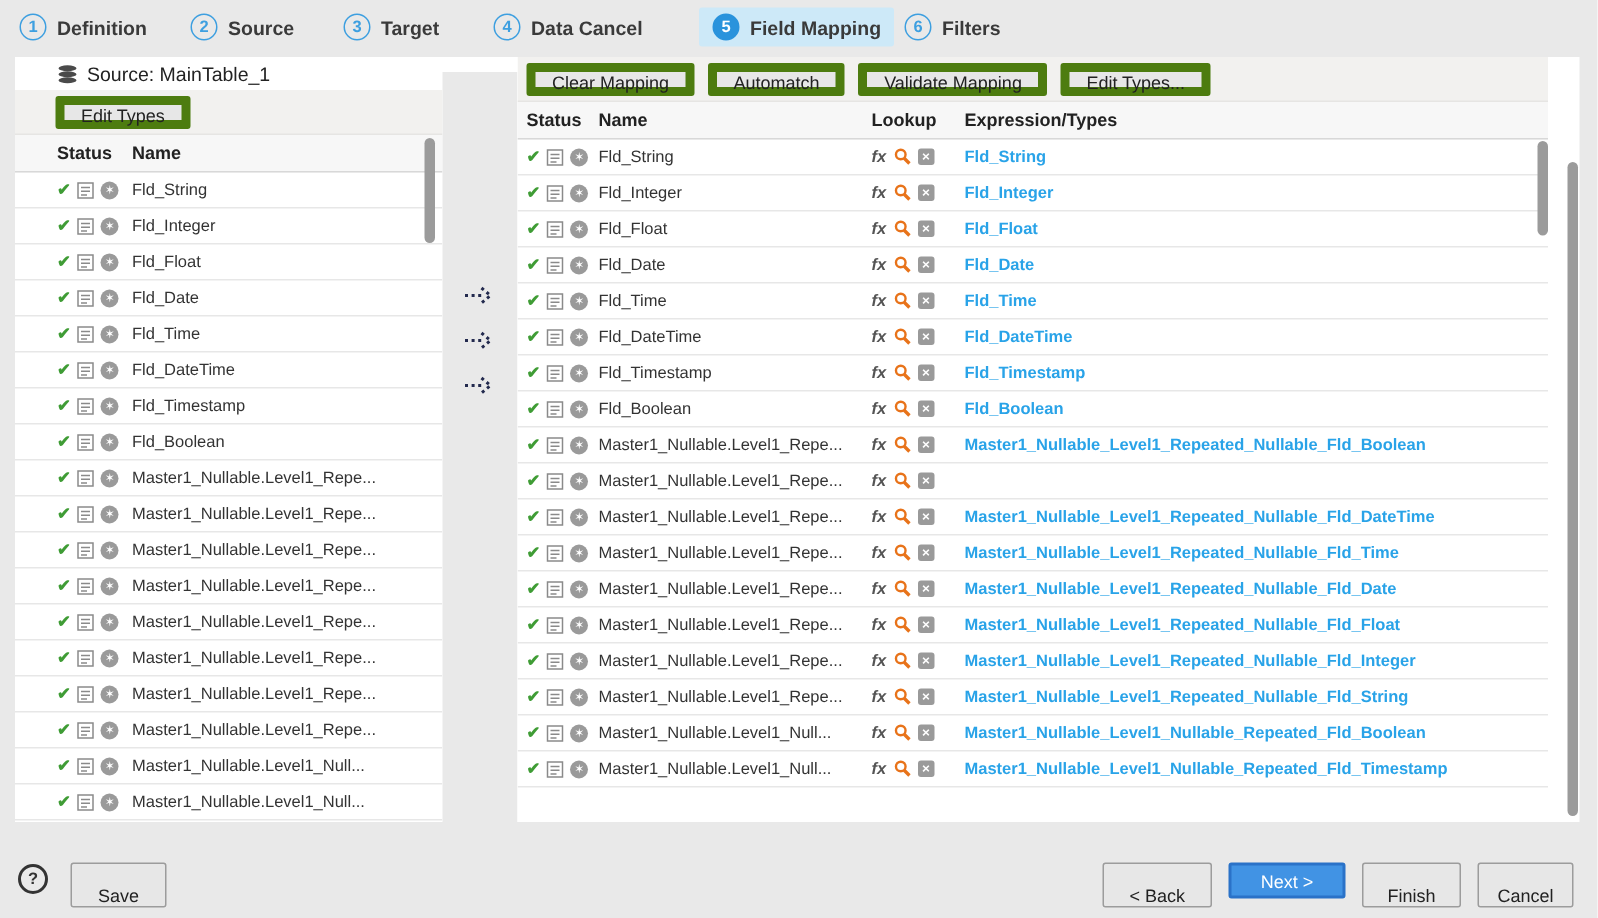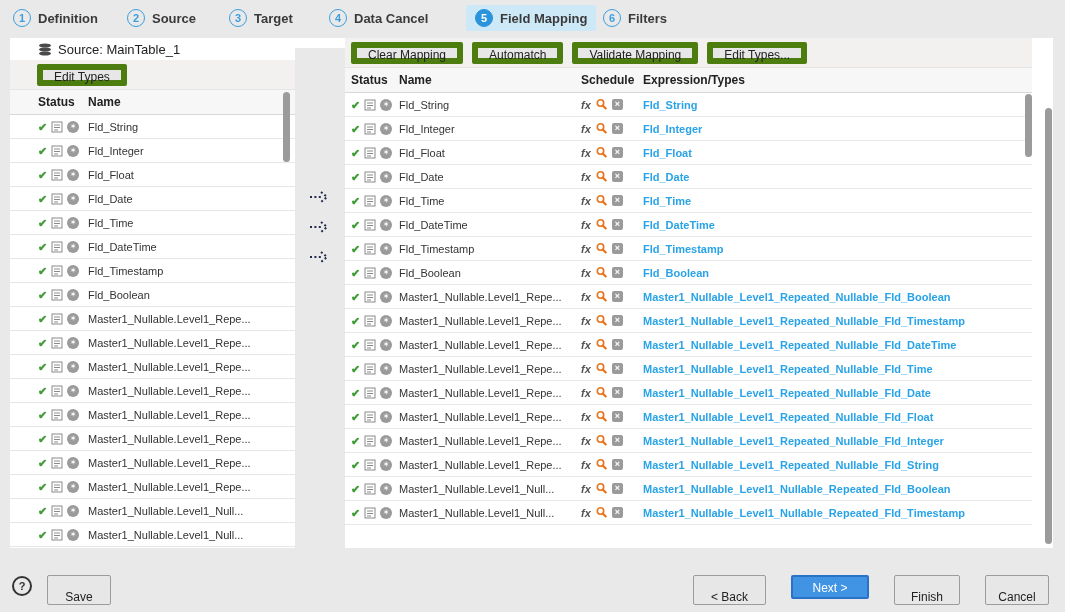--- a/index.html
+++ b/index.html
@@ -73,21 +73,21 @@
   #outer-scroll{position:absolute;left:1045px;top:108px;height:436px;width:7px;
                 border-radius:4px;background:#9b9b9b;cursor:pointer}
   
   .footer{position:absolute;left:0;top:548px;width:1065px;height:64px}
   .help{position:absolute;left:12px;top:28px;width:16px;height:16px;border:2px solid #333;
         border-radius:50%;color:#333;font-size:11px;font-weight:bold;text-align:center;
         line-height:16px;cursor:pointer}
   .fbtn{height:24px;font-size:12px;color:#222;background:#e7e7e7;border:1px solid #9c9c9c;
         border-radius:2px;font-family:inherit;cursor:pointer;padding:14px 12px;box-sizing:border-box}
   #save-btn{position:absolute;left:47px;top:27px;width:64px}
-  .fbtns{position:absolute;right:16px;top:27px;display:flex;gap:25px}
+  .fbtns{position:absolute;right:16px;top:27px;display:flex;gap:11px}
   #back-btn{width:73px}
   #next-btn{width:78px;background:#4193e4;border:2px solid #2a72c8;color:#fff;padding:4px}
   #finish-btn{width:66px}
   #cancel-btn{width:64px}
 </style>
 </head>
 <body>
 
 <div class="wizard-bar" id="wizard-steps">
     <div class="step">
@@ -435,21 +435,21 @@
 <section class="panel" id="target-panel">
   <div class="toolbar">
     <button class="btn">Clear Mapping</button>
     <button class="btn">Automatch</button>
     <button class="btn">Validate Mapping</button>
     <button class="btn">Edit Types...</button>
   </div>
   <div class="thead tgt-grid">
     <span>Status</span>
     <span>Name</span>
-    <span>Schedule</span>
+    <span>Lookup</span>
     <span>Expression/Types</span>
   </div>
   <div class="rows" id="target-rows">
       <div class="row tgt-grid">
     <span class="sticons">
       <span class="check">✔</span>
       <span class="noteicon">
         <svg width="12" height="12" viewBox="0 0 12 12">
               <rect x="1" y="1" width="10" height="10" fill="#fff" stroke="#8a8a8a"></rect>
               <line x1="3" y1="4" x2="9" y2="4" stroke="#8a8a8a"></line>
@@ -697,21 +697,20 @@
     <span class="actions">
       <span class="fx">fx</span>
       <span class="lookup">
         <svg width="13" height="13" viewBox="0 0 13 13">
               <circle cx="5.5" cy="5" r="3.2" fill="none" stroke="#e8731a" stroke-width="1.6"></circle>
               <line x1="7.8" y1="7.5" x2="11.3" y2="11" stroke="#e8731a" stroke-width="2.2"></line>
             </svg>
       </span>
       <span class="clrx">×</span>
     </span>
-    <span class="expr">Master1_Nullable_Level1_Repeated_Nullable_Fld_Timestamp</span>
   </div>
       <div class="row tgt-grid">
     <span class="sticons">
       <span class="check">✔</span>
       <span class="noteicon">
         <svg width="12" height="12" viewBox="0 0 12 12">
               <rect x="1" y="1" width="10" height="10" fill="#fff" stroke="#8a8a8a"></rect>
               <line x1="3" y1="4" x2="9" y2="4" stroke="#8a8a8a"></line>
               <line x1="3" y1="6.5" x2="9" y2="6.5" stroke="#8a8a8a"></line>
               <line x1="3" y1="9" x2="7" y2="9" stroke="#8a8a8a"></line>

